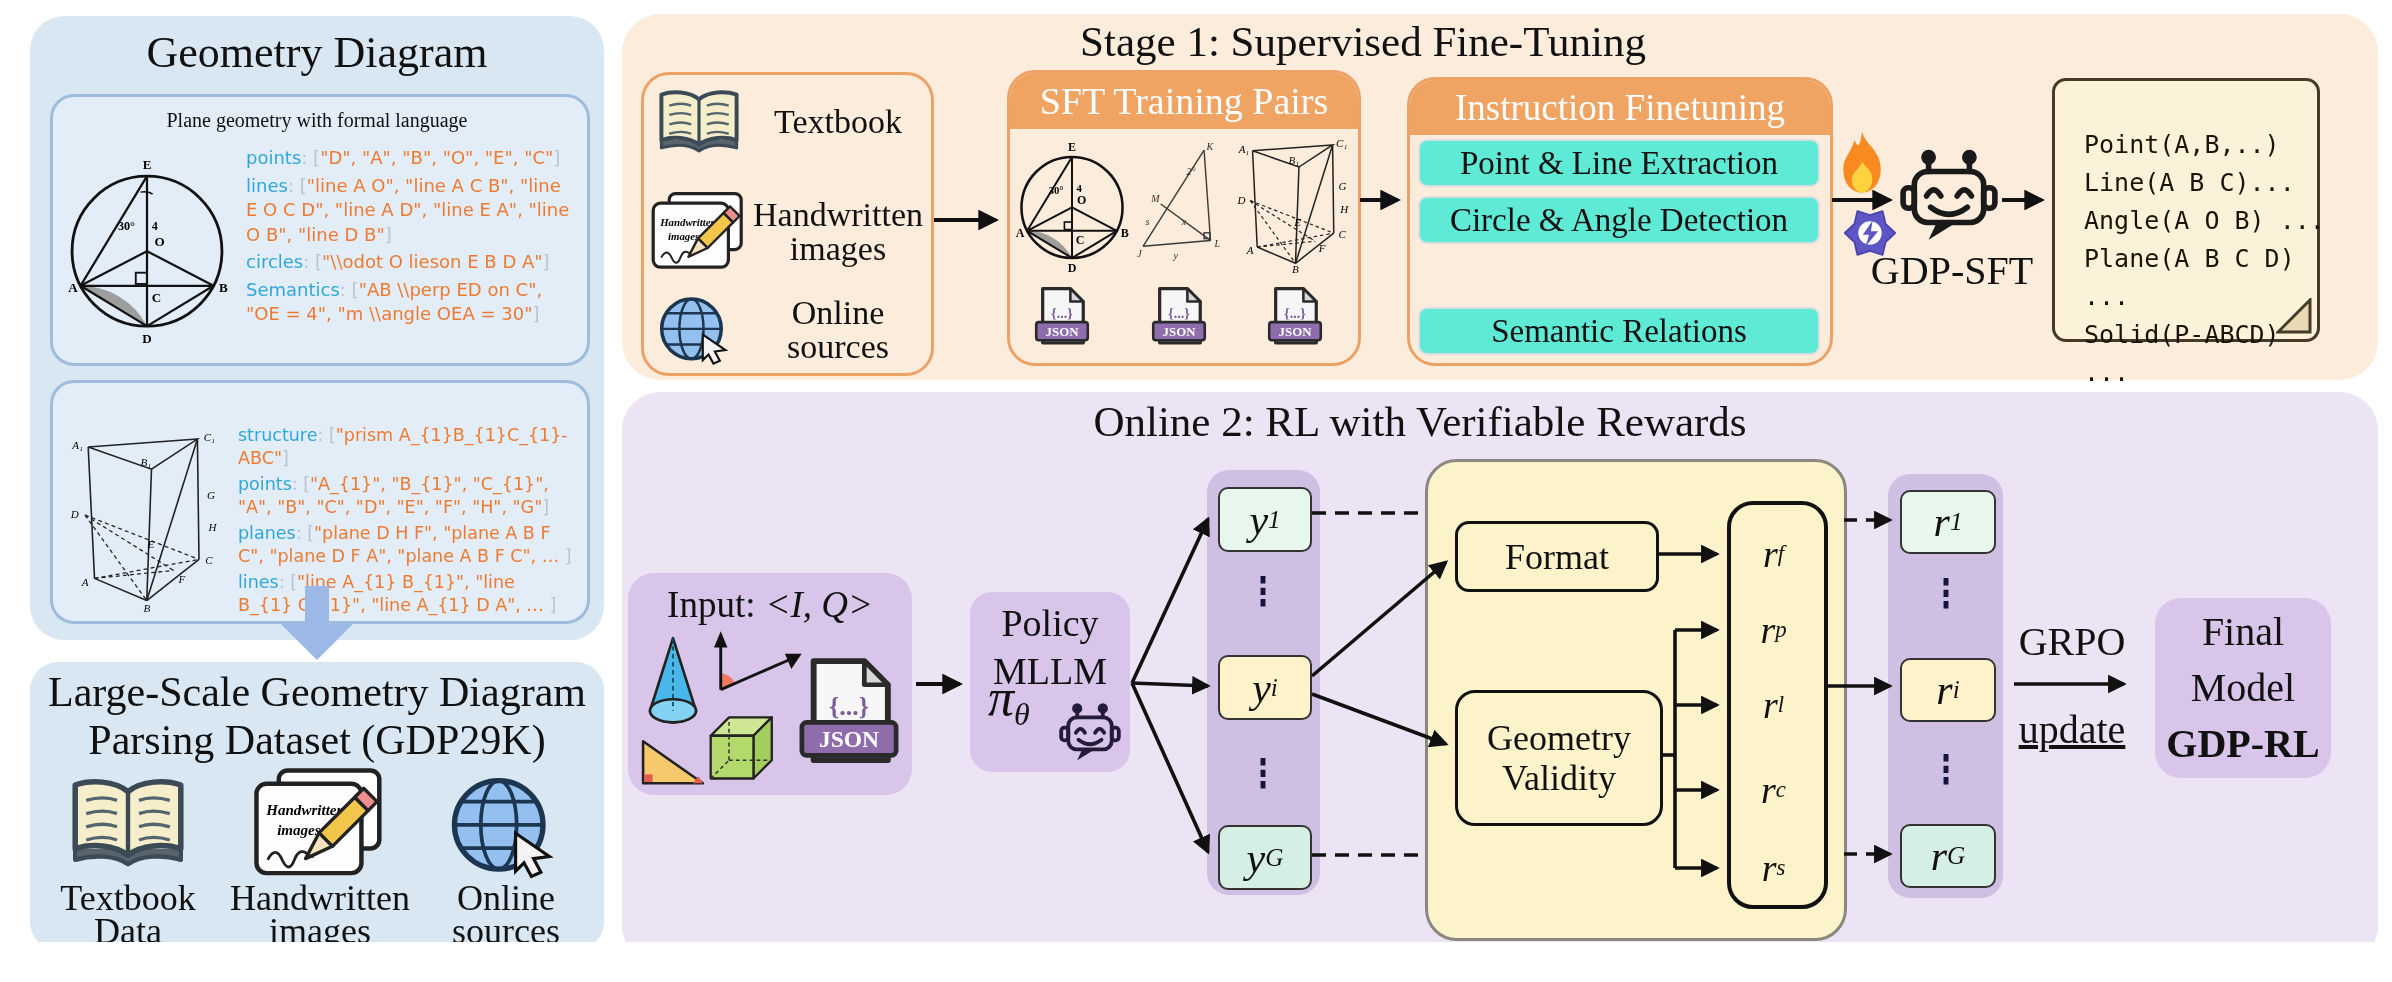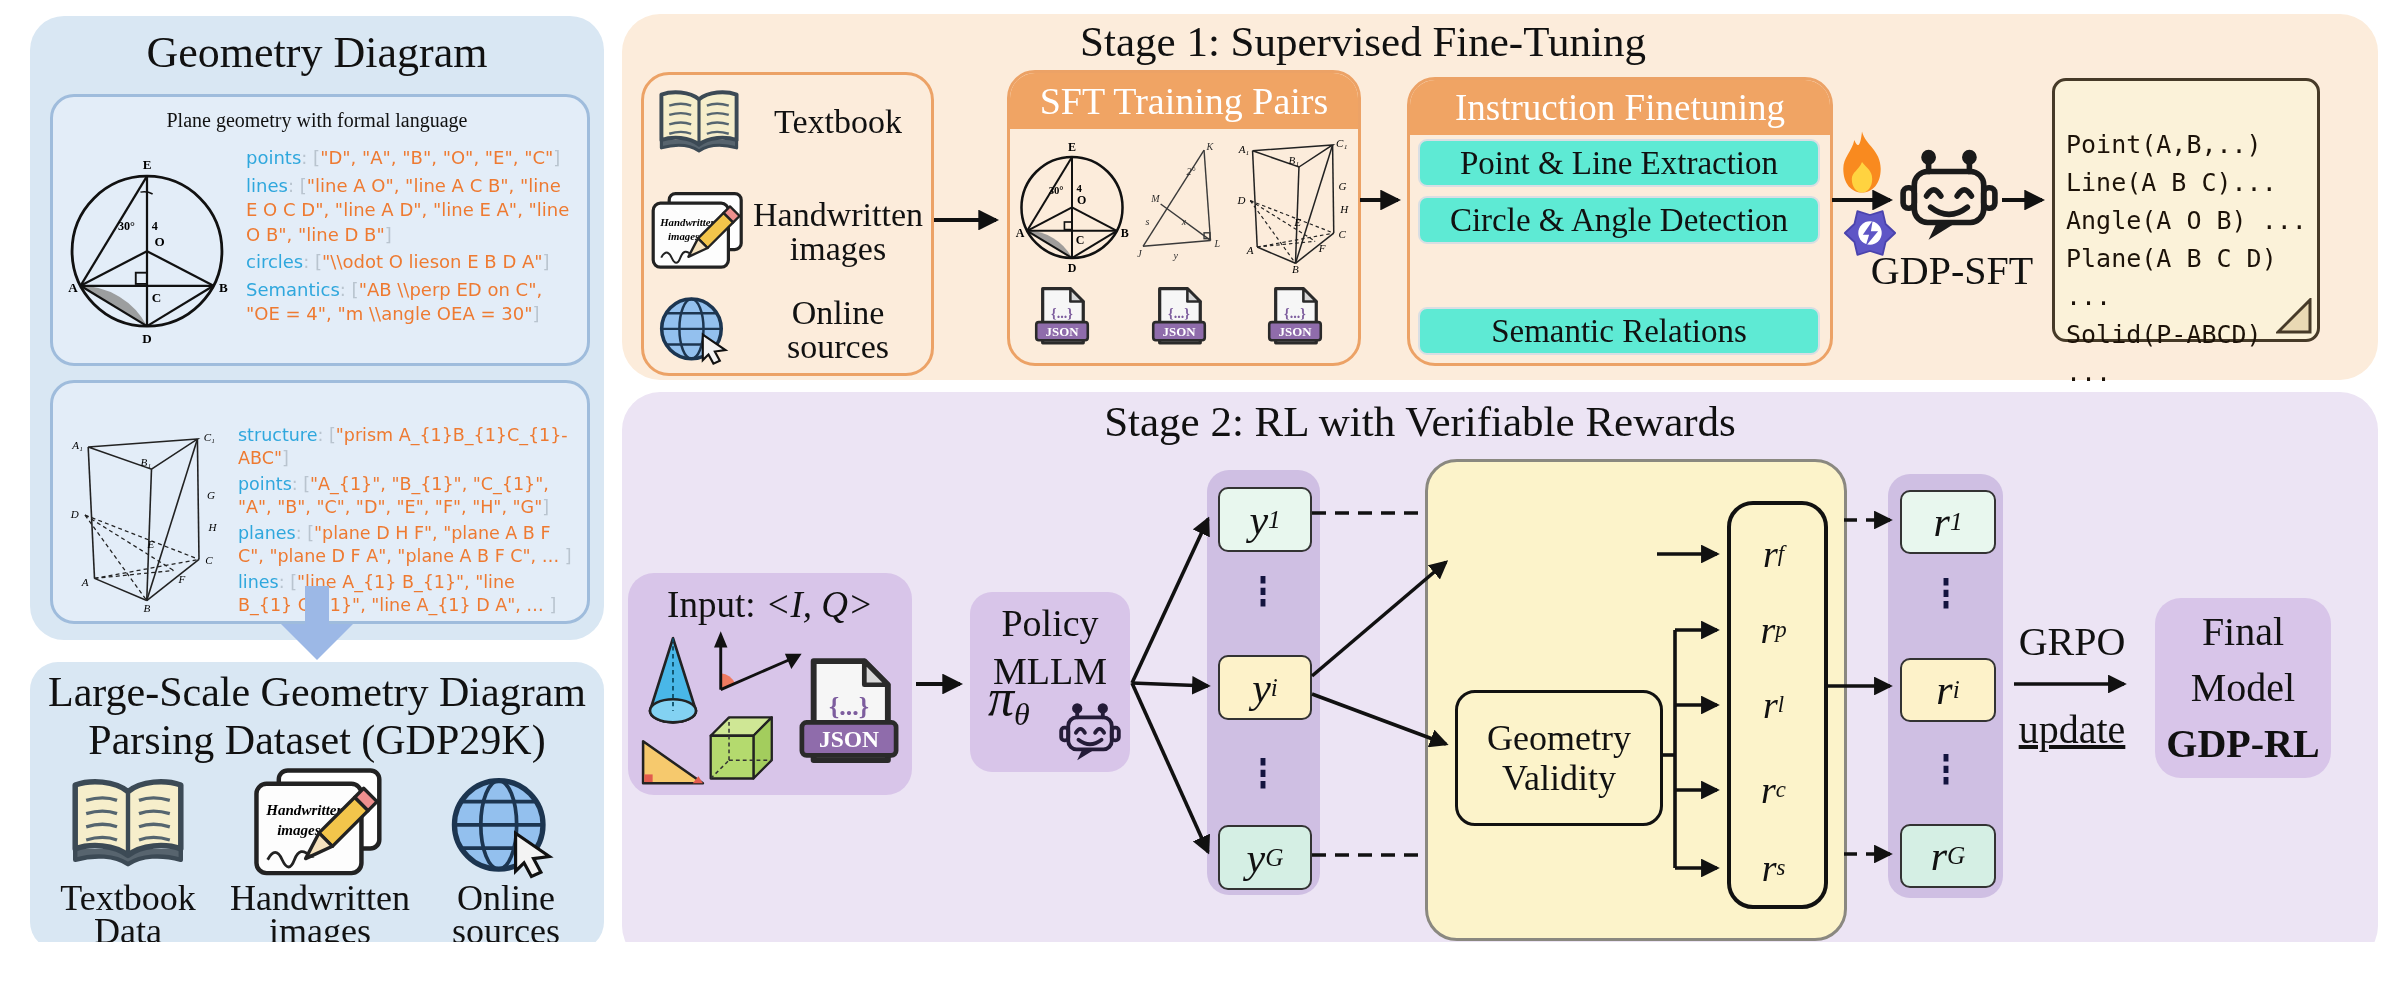--- a/index.html
+++ b/index.html
@@ -1,21 +1,21 @@
 <!DOCTYPE html>
 <html><head>
 <meta charset="utf-8">
 <style>
   html,body{margin:0;padding:0;background:#fff;}
   .canvas{position:relative;width:2392px;height:942px;background:#ffffff;overflow:hidden;
           font-family:"Liberation Serif",serif;color:#111;}
   .abs{position:absolute;}
   .ctr{display:flex;align-items:center;justify-content:center;text-align:center;}
   .hand{font-family:"DejaVu Sans",sans-serif;}
-  .mono{font-family:"DejaVu Sans Mono",monospace;}
+  .mono{font-family:"DejaVu Sans Mono",monospace;margin-left:18px;}
 
   
   .bluepanel{background:#d9e7f3;border-radius:34px;}
   .bluebox{background:#e3edf8;border:3px solid #9fbcdc;border-radius:24px;}
   .lefttitle{font-size:44px;font-weight:400;}
   .boxtitle{font-size:20px;}
   .entry{font-size:18px;line-height:24.5px;margin-bottom:3px;}
   .entry .k{color:#2fa7dd;}
   .entry .p{color:#b9c4cf;}
   .entry .v{color:#ee7a31;}
@@ -377,21 +377,21 @@
   <div class="abs mono" style="left:2066px;top:126px;width:244px;">
     <div class="noteline">Point(A,B,..)</div>
     <div class="noteline">Line(A B C)...</div>
     <div class="noteline">Angle(A O B) ...</div>
     <div class="noteline">Plane(A B C D) ...</div>
     <div class="noteline">Solid(P-ABCD) ...</div>
     <div class="noteline">. . .</div>
   </div>
 
   <div class="abs lavpanel" style="left:622px;top:392px;width:1756px;height:572px;"></div>
-  <div class="abs ctr stagetitle" style="left:900px;top:396px;width:1040px;height:50px;">Stage 2: RL with Verifiable Rewards</div>
+  <div class="abs ctr stagetitle" style="left:900px;top:396px;width:1040px;height:50px;">Online 2: RL with Verifiable Rewards</div>
 
   <div class="abs purplebox" style="left:628px;top:573px;width:284px;height:222px;"></div>
   <div class="abs ctr" style="left:628px;top:582px;width:284px;height:44px;font-size:37px;">
     <span>Input:</span>
       <span style="font-style:italic;margin-left:10px;">&lt;I, Q&gt;</span>
   </div>
   <svg class="abs" style="left:642px;top:630px;" width="62" height="104" viewBox="0 0 70 115">
     <path d="M35,8 L9,90 A26,13 0 1 0 61,90 Z" fill="#49b7e8" stroke="#222" stroke-width="3" stroke-linejoin="round"></path>
     <ellipse cx="35" cy="90" rx="26" ry="13" fill="#83d2f2" stroke="#222" stroke-width="3"></ellipse>
     <line x1="35" y1="8" x2="35" y2="90" stroke="#0b4b63" stroke-width="2" stroke-dasharray="5,4"></line>
@@ -460,20 +460,21 @@
     <span class="mbase">y</span>
       <span class="msub">i</span>
   </div>
   <div class="abs ctr vdots" style="left:1245px;top:746px;width:36px;height:54px;">⋮</div>
   <div class="abs ctr ybox mint2 ylabel" style="left:1218px;top:825px;width:90px;height:61px;">
     <span class="mbase">y</span>
       <span class="msub">G</span>
   </div>
 
   <div class="abs bigyellow" style="left:1425px;top:459px;width:416px;height:476px;"></div>
+  <div class="abs ctr blackbox" style="left:1455px;top:521px;width:198px;height:65px;">Format</div>
   <div class="abs ctr blackbox" style="left:1455px;top:690px;width:202px;height:130px;border-radius:20px;flex-direction:column;line-height:40px;">
     <span>Geometry</span>
       <span>Validity</span>
   </div>
   <div class="abs" style="left:1727px;top:501px;width:93px;height:400px;border:4px solid #111;border-radius:26px;"></div>
   <div class="abs ctr rlabel" style="left:1727px;top:527px;width:93px;height:54px;">
       <span class="mbase">r</span>
       <span class="msub">f</span>
     </div>
   <div class="abs ctr rlabel" style="left:1727px;top:603px;width:93px;height:54px;">

